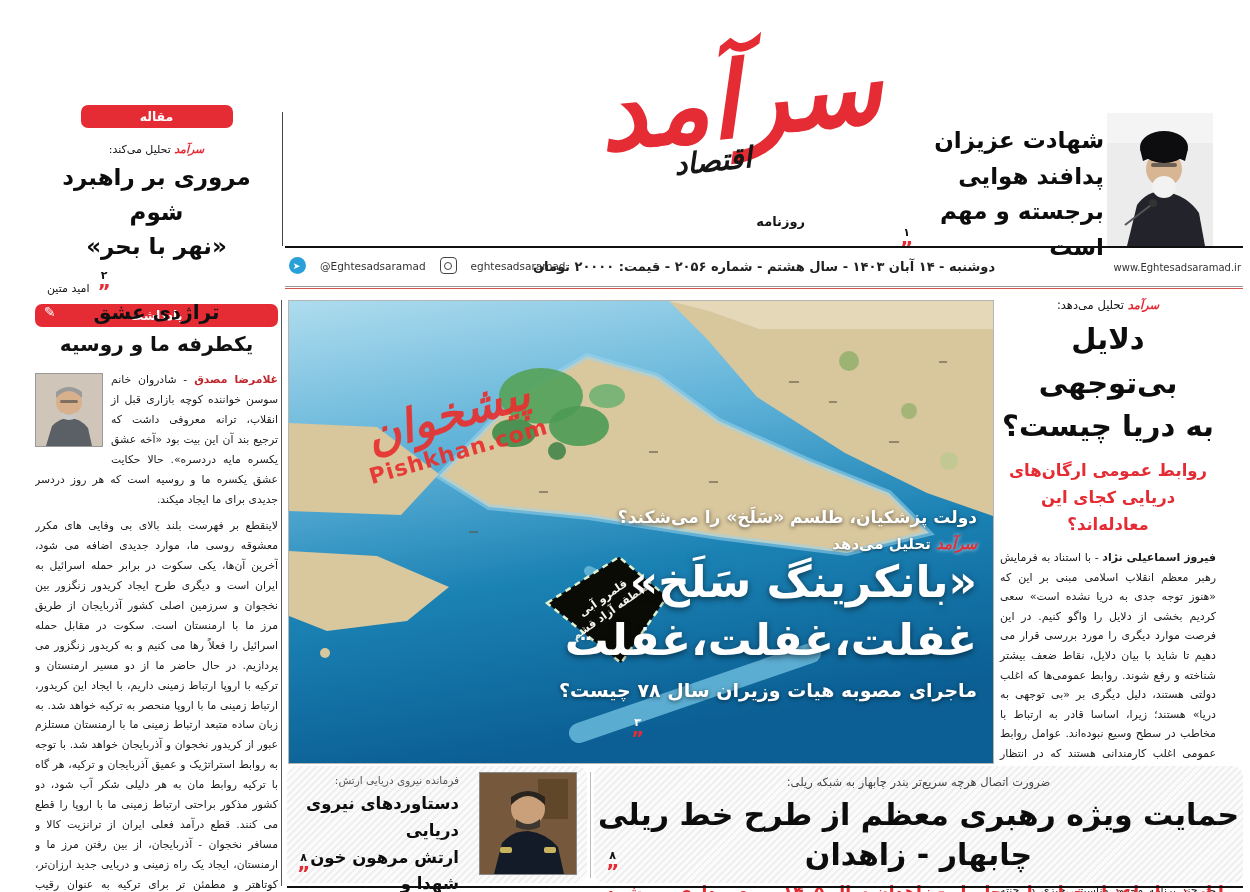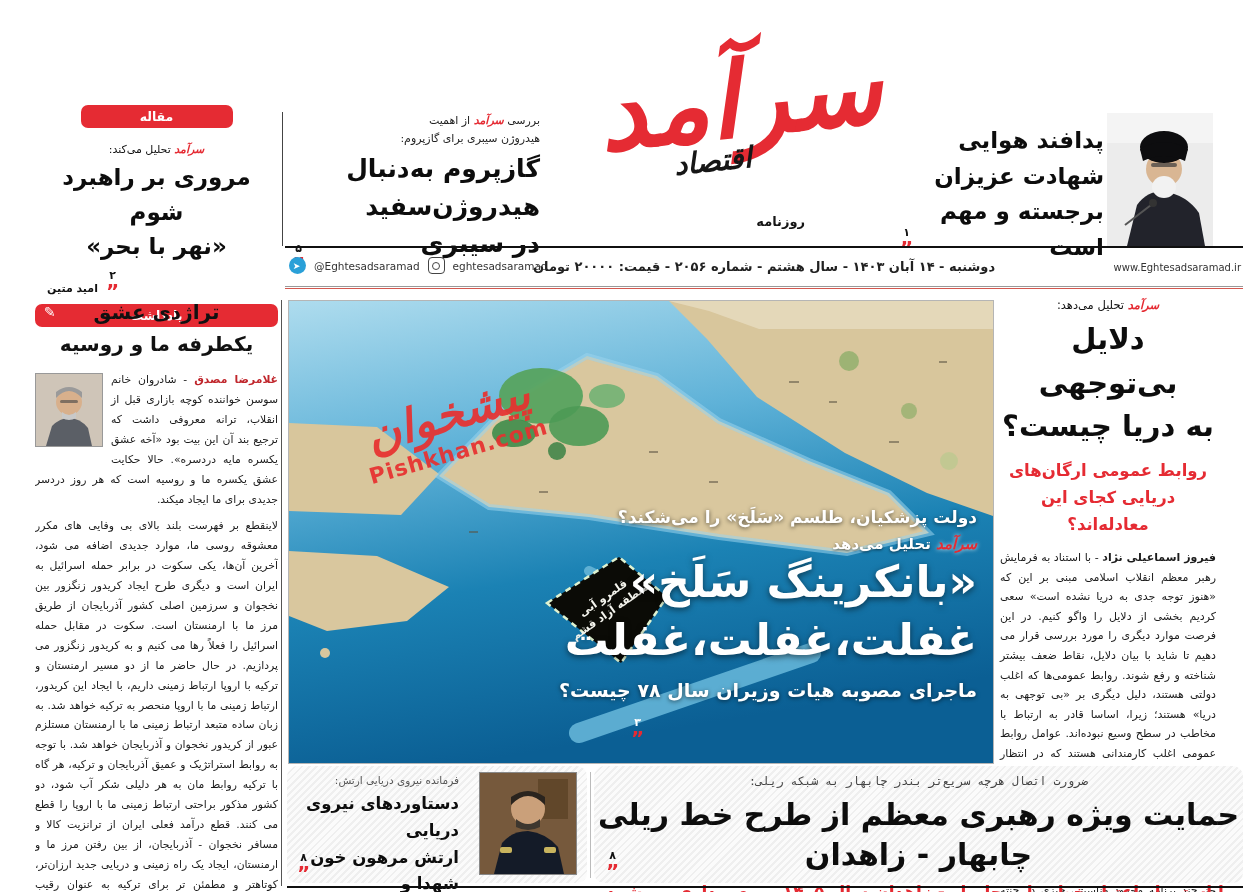--- a/index.html
+++ b/index.html
@@ -17,21 +17,21 @@
   .marker .q::after{content:"”";}
   .kicker{font-size:11px;color:#222;line-height:1.65;}
   .hl{font-weight:bold;color:#0d0d0d;}
 
   
   #tl{left:35px;top:105px;width:243px;text-align:center;}
   #tl .pill{width:152px;margin:0 auto;}
   #tl .brandline{margin-top:15px;font-size:11px;}
   #tl .hl{font-size:23px;line-height:1.5;margin-top:4px;}
   #tl .byrow{direction:ltr;display:flex;align-items:flex-end;gap:8px;padding-left:12px;margin-top:6px;}
-  #tl .byrow .byline{font-size:11px;font-weight:bold;}
+  #tl .byrow .byline{font-size:11px;font-weight:normal;}
   #tl .notewrap{position:relative;margin-top:9px;}
   .pencil-ic{position:absolute;left:9px;top:0;color:#fff;font-size:14px;}
   .pencil-ic::after{content:"✎";}
   #tl .notewrap .pill{width:100%;}
 
   .vline{width:1px;background:#444;}
 
   
   #gz{left:288px;top:112px;width:252px;text-align:right;height:150px;}
   #gz .kicker{text-align:right;}
@@ -51,21 +51,21 @@
   #trh .kicker{font-size:11.5px;}
   #trh .hl{font-size:23px;line-height:1.55;margin-top:3px;}
   #trh .marker{position:absolute;left:2px;bottom:-4px;}
   #leader-photo{left:1107px;top:113px;width:106px;height:133px;overflow:hidden;}
 
   
   .rule-thick{left:285px;top:246px;width:958px;height:2px;background:#101010;}
   #dl{left:285px;top:252px;width:958px;height:32px;}
   #dl .dl-date{position:absolute;left:0;right:0;top:7px;text-align:center;font-size:13px;font-weight:bold;color:#222;}
   #dl .dl-web{position:absolute;right:2px;top:10px;direction:ltr;font-size:10px;color:#333;}
-  #dl .socials{position:absolute;left:4px;top:5px;direction:ltr;display:flex;align-items:center;gap:8px;
+  #dl .socials{position:absolute;left:4px;top:5px;direction:ltr;display:flex;align-items:center;gap:14px;
                font-size:10.5px;color:#333;}
   .tg-ic{width:17px;height:17px;border-radius:50%;background:#2aa0d8;display:inline-flex;align-items:center;
          justify-content:center;color:#fff;font-size:9px;}
   .tg-ic::after{content:"➤";transform:translateX(-1px);}
   .ig-ic{width:15px;height:15px;border:1.6px solid #444;border-radius:4px;display:inline-flex;align-items:center;justify-content:center;}
   .ig-ic i{width:6px;height:6px;border:1.4px solid #444;border-radius:50%;display:block;}
   .rule-thin{left:285px;top:286px;width:958px;height:1px;background:#999;}
   .rule-red{left:285px;top:288px;width:958px;height:1px;background:#d4574f;}
 
   
@@ -102,21 +102,21 @@
   
   .hatch{background:repeating-linear-gradient(135deg,#efefef 0 2px,#fbfbfb 2px 5px);border-radius:10px;}
   #bl{left:287px;top:766px;width:300px;height:117px;padding:6px 10px;box-sizing:border-box;display:flex;gap:20px;justify-content:flex-end;}
   #bl .txt{flex:1;text-align:right;position:relative;}
   #bl .kicker{font-size:10.5px;color:#555;}
   #bl .hl{font-size:16.5px;line-height:1.62;margin-top:2px;}
   #bl .marker{position:absolute;left:0;bottom:0;}
   #navy-photo{width:96px;height:101px;border:1px solid #888;overflow:hidden;background:#6d5138;flex:0 0 auto;}
   .bdiv{left:590px;top:772px;width:1px;height:106px;background:#bbb;}
   #br{left:594px;top:766px;width:649px;height:117px;text-align:center;padding-top:7px;box-sizing:border-box;position:absolute;}
-  #br .kicker{font-size:11.5px;color:#444;font-family:Liberation Mono, monospace;}
+  #br .kicker{font-size:11.5px;color:#444;}
   #br .hl{font-size:30px;line-height:1.35;margin-top:3px;}
   #br .sub{color:#e52b33;font-size:17px;font-weight:bold;margin-top:6px;}
   #br .marker{position:absolute;left:12px;bottom:8px;}
   .bottom-rule{left:287px;top:886px;width:956px;height:2px;background:#101010;}
 </style>
 </head>
 <body>
 
 <div class="page">
 
@@ -138,48 +138,31 @@
       </span>
     </div>
     <div class="notewrap">
       <div class="pill">یادداشت</div>
       <span class="pencil-ic"></span>
     </div>
   </div>
 
   <div class="abs vline" style="left:282px;top:112px;height:134px;"></div>
 
-  <div class="abs" id="gz">
-    <div class="kicker">
-      <span>بررسی</span>
-      <span class="brand-script">سرآمد</span>
-      <span>از اهمیت</span><br>
-      <span>هیدروژن سیبری برای گازپروم:</span>
-    </div>
-    <div class="hl">
-      <div>گازپروم به‌دنبال</div>
-      <div>هیدروژن‌سفید</div>
-      <div>در سیبری</div>
-    </div>
-    <span class="marker">
-      <span class="pg">۵</span>
-      <span class="q"></span>
-    </span>
-  </div>
 
   <div class="abs" id="logo">
     <div class="logo-script">سرآمد</div>
     <div class="logo-black">اقتصاد</div>
     <div class="logo-paper">روزنامه</div>
   </div>
 
   <div class="abs" id="trh">
     <div class="hl">
+      <div>شهادت عزیزان</div>
       <div>پدافند هوایی</div>
-      <div>شهادت عزیزان</div>
       <div>برجسته و مهم است</div>
     </div>
     <span class="marker">
       <span class="pg">۱</span>
       <span class="q"></span>
     </span>
   </div>
 
   <div class="abs" id="leader-photo">
     <svg width="106" height="133" viewBox="0 0 106 133">

